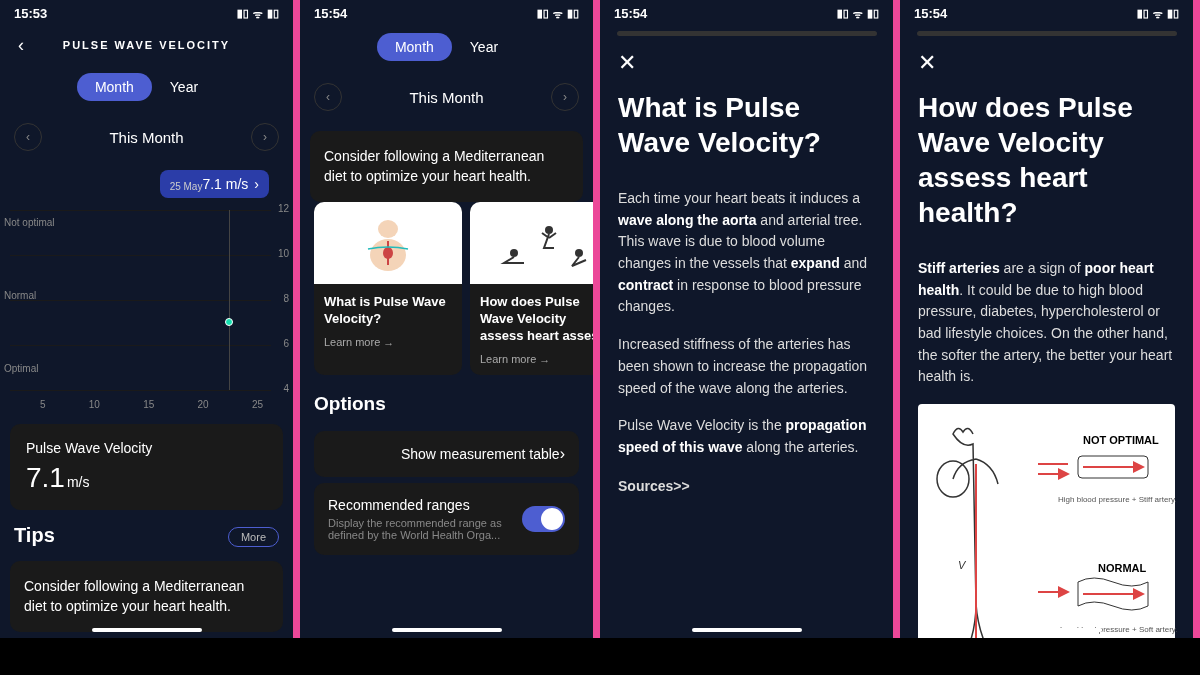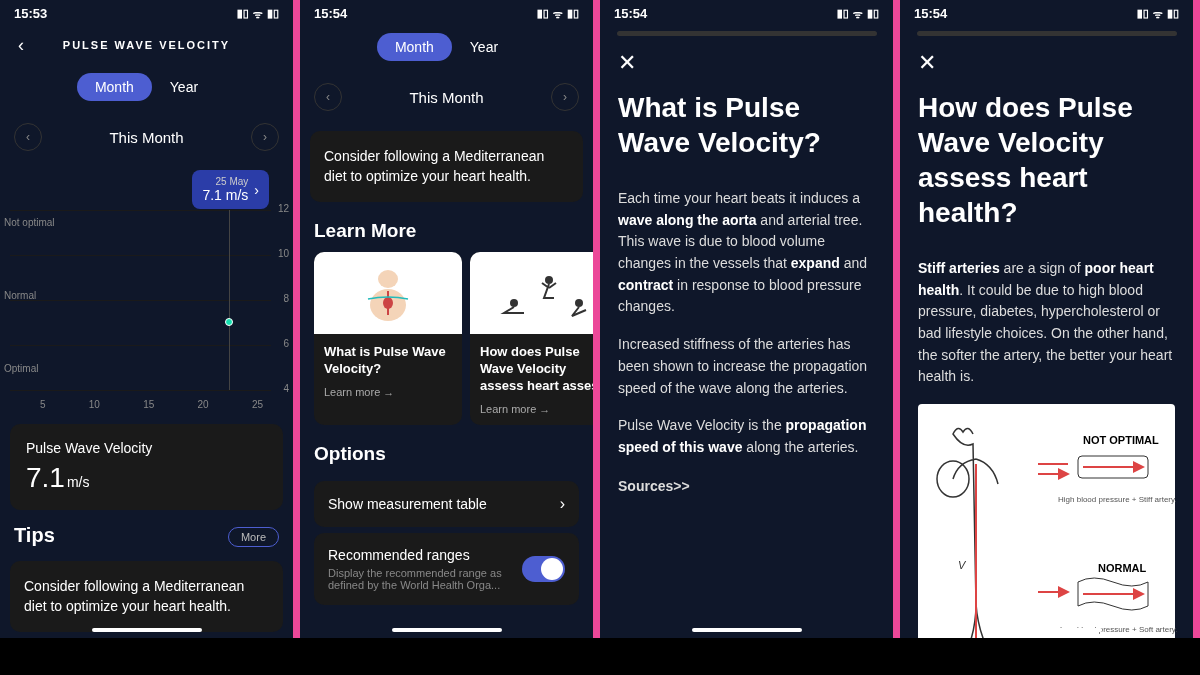--- a/index.html
+++ b/index.html
@@ -12,21 +12,21 @@
 .back-icon{position:absolute;left:18px;font-size:18px;cursor:pointer}
 .header-title{font-size:11px;letter-spacing:2px;font-weight:600}
 .toggle-row{display:flex;justify-content:center;gap:0;margin:8px 0}
 .toggle-pill{padding:6px 18px;border-radius:18px;font-size:14px;cursor:pointer}
 .toggle-pill.active{background:#4d5ed1;color:#fff}
 .month-nav{display:flex;justify-content:space-between;align-items:center;padding:14px 14px}
 .nav-arrow{width:28px;height:28px;border:1px solid #333;border-radius:50%;display:flex;align-items:center;justify-content:center;font-size:12px;color:#888;cursor:pointer}
 .month-label{font-size:15px}
 .chart-area{position:relative;height:245px;padding:0 10px}
 .data-bubble{position:absolute;right:24px;top:5px;background:#2b3da8;border-radius:8px;padding:6px 10px;display:flex;align-items:center;gap:6px}
-.bubble-text{display:flex;flex-direction:column;align-items:flex-end}
+.bubble-text{display:flex;flex-direction:row;align-items:flex-end}
 .bubble-date{font-size:10px;color:#ccc}
 .bubble-val{font-size:14px;font-weight:500}
 .bubble-arrow{font-size:14px}
 .y-label{position:absolute;right:4px;font-size:10px;color:#888}
 .band-label{position:absolute;left:4px;font-size:10px;color:#888}
 .grid-line{position:absolute;left:10px;right:22px;height:1px;background:#1a1a1a}
 .x-labels{position:absolute;bottom:0;left:40px;right:30px;display:flex;justify-content:space-between;font-size:10px;color:#888}
 .data-point{position:absolute;width:8px;height:8px;background:#14e0b0;border-radius:50%;border:1px solid #fff}
 .data-line{position:absolute;width:1px;background:#444}
 .summary-card{margin:14px 10px;background:#1a1a1a;border-radius:10px;padding:16px}
@@ -39,21 +39,21 @@
 .tip-card{margin:14px 10px 0;background:#1a1a1a;border-radius:10px;padding:16px 14px;font-size:14px;line-height:1.4}
 .home-indicator{position:absolute;bottom:6px;left:50%;transform:translateX(-50%);width:110px;height:4px;background:#fff;border-radius:3px}
 .learn-title{font-size:19px;font-weight:600;padding:18px 14px 10px}
 .cards-row{display:flex;gap:8px;padding:0 14px;overflow:hidden}
 .learn-card{background:#1a1a1a;border-radius:10px;width:148px;flex-shrink:0;overflow:hidden;cursor:pointer}
 .card-img{height:82px;background:#fff;display:flex;align-items:center;justify-content:center;font-size:28px}
 .card-body{padding:10px}
 .card-title{font-size:13px;font-weight:600;line-height:1.3;margin-bottom:8px}
 .card-link{font-size:11px;color:#aaa}
 .options-title{font-size:19px;font-weight:600;padding:18px 14px 10px}
-.option-row{margin:6px 14px;background:#1a1a1a;border-radius:10px;padding:14px;display:flex;justify-content:space-between;align-items:center;cursor:pointer}
+.option-row{margin:6px 14px;background:#1a1a1a;border-radius:10px;padding:14px;display:flex;justify-content:flex-end;align-items:center;cursor:pointer}
 .option-text{font-size:14px}
 .option-sub{font-size:11px;color:#888;margin-top:4px;max-width:200px}
 .toggle-switch{width:44px;height:26px;background:#4d5ed1;border-radius:13px;position:relative}
 .toggle-knob{position:absolute;right:2px;top:2px;width:22px;height:22px;background:#fff;border-radius:50%}
 .close-icon{font-size:22px;padding:14px 18px;cursor:pointer}
 .article{padding:0 18px}
 .article-title{font-size:28px;font-weight:700;line-height:1.25;margin-bottom:28px}
 .article-body{font-size:14px;line-height:1.55;color:#ddd}
 .article-body p{margin-bottom:16px}
 .article-body b{color:#fff;font-weight:700}
@@ -141,21 +141,20 @@
   <div class="toggle-row" style="margin-top:8px">
     <div class="toggle-pill active">Month</div>
     <div class="toggle-pill">Year</div>
   </div>
   <div class="month-nav">
     <div class="nav-arrow">‹</div>
     <span class="month-label">This Month</span>
     <div class="nav-arrow">›</div>
   </div>
   <div class="tip-card" style="margin-top:6px">Consider following a Mediterranean diet to optimize your heart health.</div>
-  <div class="learn-title">Learn More</div>
   <div class="cards-row">
     <div class="learn-card">
       <div class="card-img">
           <svg width="60" height="60" viewBox="0 0 60 60">
             <ellipse cx="30" cy="16" rx="10" ry="9" fill="#f4d4b8"></ellipse>
             <ellipse cx="30" cy="42" rx="18" ry="16" fill="#f4d4b8"></ellipse>
             <path d="M30 28 L30 52" stroke="#c44" stroke-width="2"></path>
             <ellipse cx="30" cy="40" rx="5" ry="6" fill="#c44"></ellipse>
             <path d="M10 36 Q30 32 50 36" stroke="#2bb" stroke-width="1.5" fill="none"></path>
           </svg>

